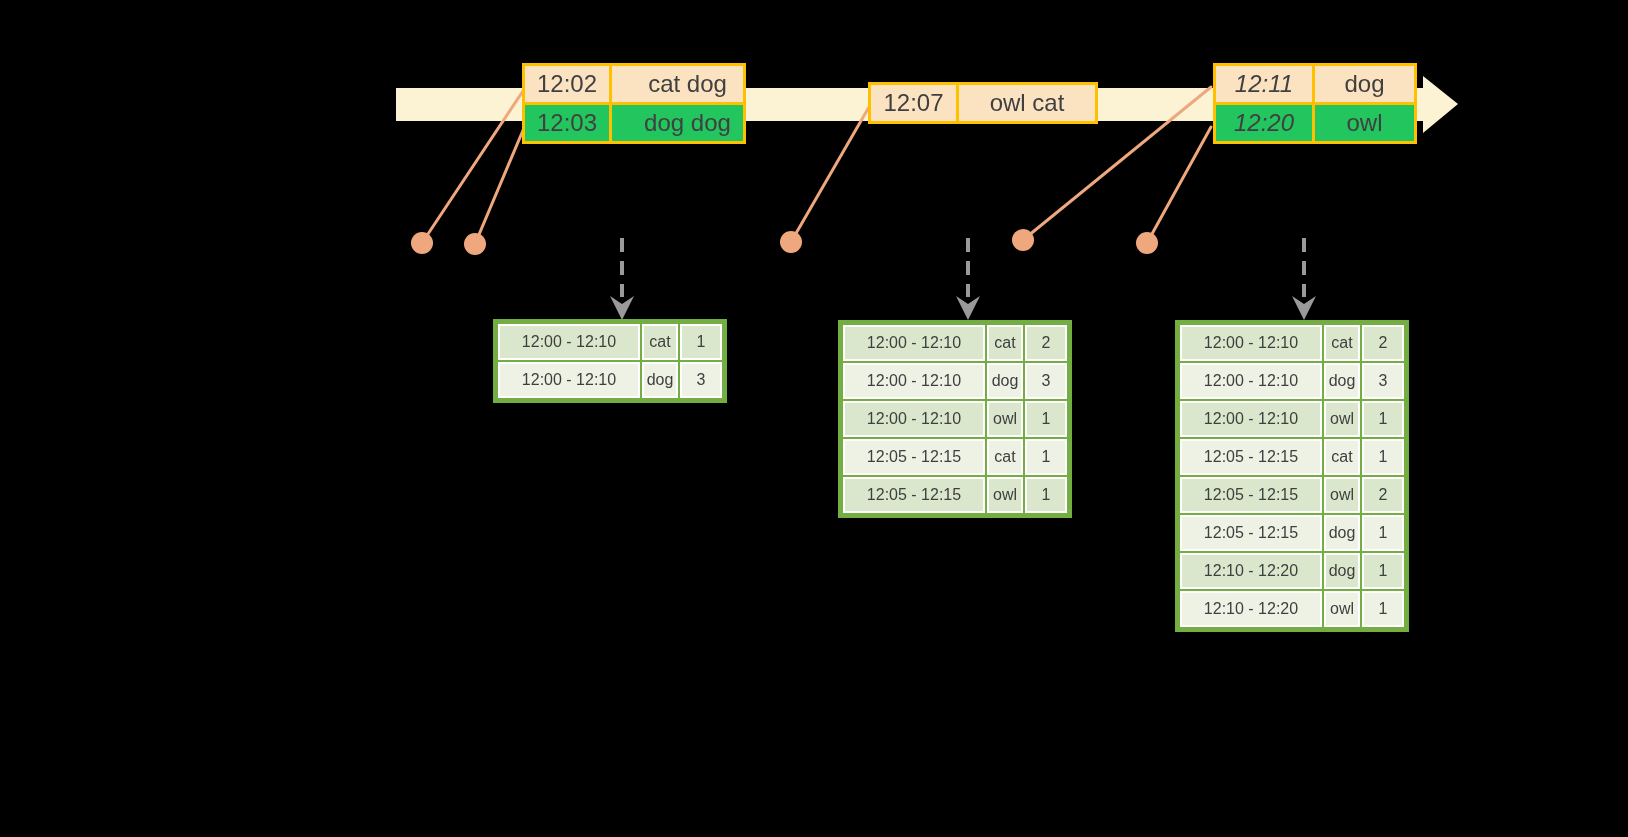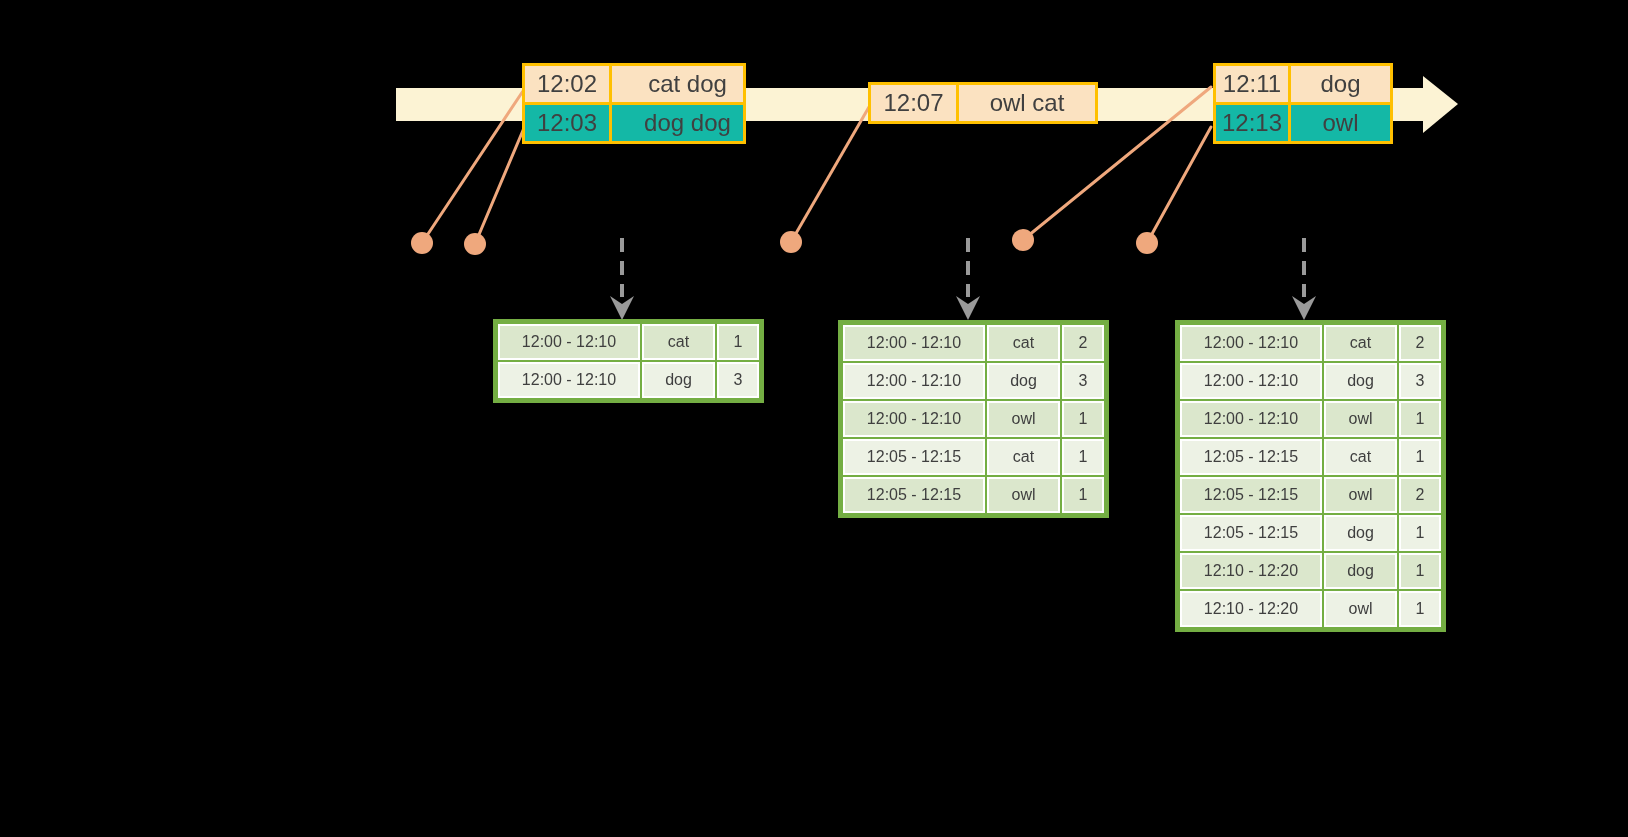--- a/index.html
+++ b/index.html
@@ -5,38 +5,38 @@
   html,body{margin:0;padding:0;background:#000;}
   .canvas{position:relative;width:1628px;height:837px;background:#000000;overflow:hidden;
           font-family:"Liberation Sans", sans-serif;}
   .layer{position:absolute;left:0;top:0;}
 
   
   .event-box{position:absolute;border:3px solid #ffc000;background:#ffc000;
              display:flex;flex-direction:column;gap:3px;}
   .erow{display:flex;gap:3px;}
   .ecell{display:flex;align-items:center;justify-content:center;height:36px;
-         font-size:24px;color:#404040;background:#14b8a6;}
+         font-size:24px;color:#404040;background:#22c55e;}
   .erow.dark .ecell{background:#fbe2c1;}
   .ebox1{left:522px;top:63px;}
   .ebox1 .time{width:84px;} .ebox1 .words{width:111px;padding-left:20px;}
   .ebox2{left:868px;top:82px;}
   .ebox2 .time{width:85px;} .ebox2 .words{width:136px;}
   .ebox3{left:1213px;top:63px;}
-  .ebox3 .time{width:72px;} .ebox3 .words{width:99px;}
+  .ebox3 .time{width:96px;font-style:italic;} .ebox3 .words{width:99px;}
 
   
   .result-table{position:absolute;border:5px solid #74ae43;background:#74ae43;
                 display:flex;flex-direction:column;gap:2px;}
   .rrow{display:flex;gap:2px;}
   .rcell{display:flex;align-items:center;justify-content:center;height:36px;
          font-size:16px;color:#3f3f3f;box-shadow:inset 0 0 0 2px #ffffff;}
   .rrow.odd  .rcell{background:#dbe7cc;}
   .rrow.even .rcell{background:#edf2e5;}
-  .rcell.win{width:142px;} .rcell.animal{width:73px;} .rcell.count{width:42px;}
+  .rcell.win{width:142px;} .rcell.animal{width:36px;} .rcell.count{width:42px;}
   .rtable1{left:493px;top:319px;}
   .rtable2{left:838px;top:320px;}
   .rtable3{left:1175px;top:320px;}
 </style>
 </head>
 <body>
 
 <div class="canvas">
 
   <svg class="layer" width="1628" height="837" viewBox="0 0 1628 837">
@@ -89,21 +89,21 @@
       <div class="ecell words">owl cat</div>
     </div>
   </div>
 
   <div class="event-box ebox3">
     <div class="erow dark">
       <div class="ecell time">12:11</div>
       <div class="ecell words">dog</div>
     </div>
     <div class="erow">
-      <div class="ecell time">12:13</div>
+      <div class="ecell time">12:20</div>
       <div class="ecell words">owl</div>
     </div>
   </div>
 
   <div class="result-table rtable1">
     <div class="rrow odd">
       <div class="rcell win">12:00 - 12:10</div>
       <div class="rcell animal">cat</div>
       <div class="rcell count">1</div>
     </div>

